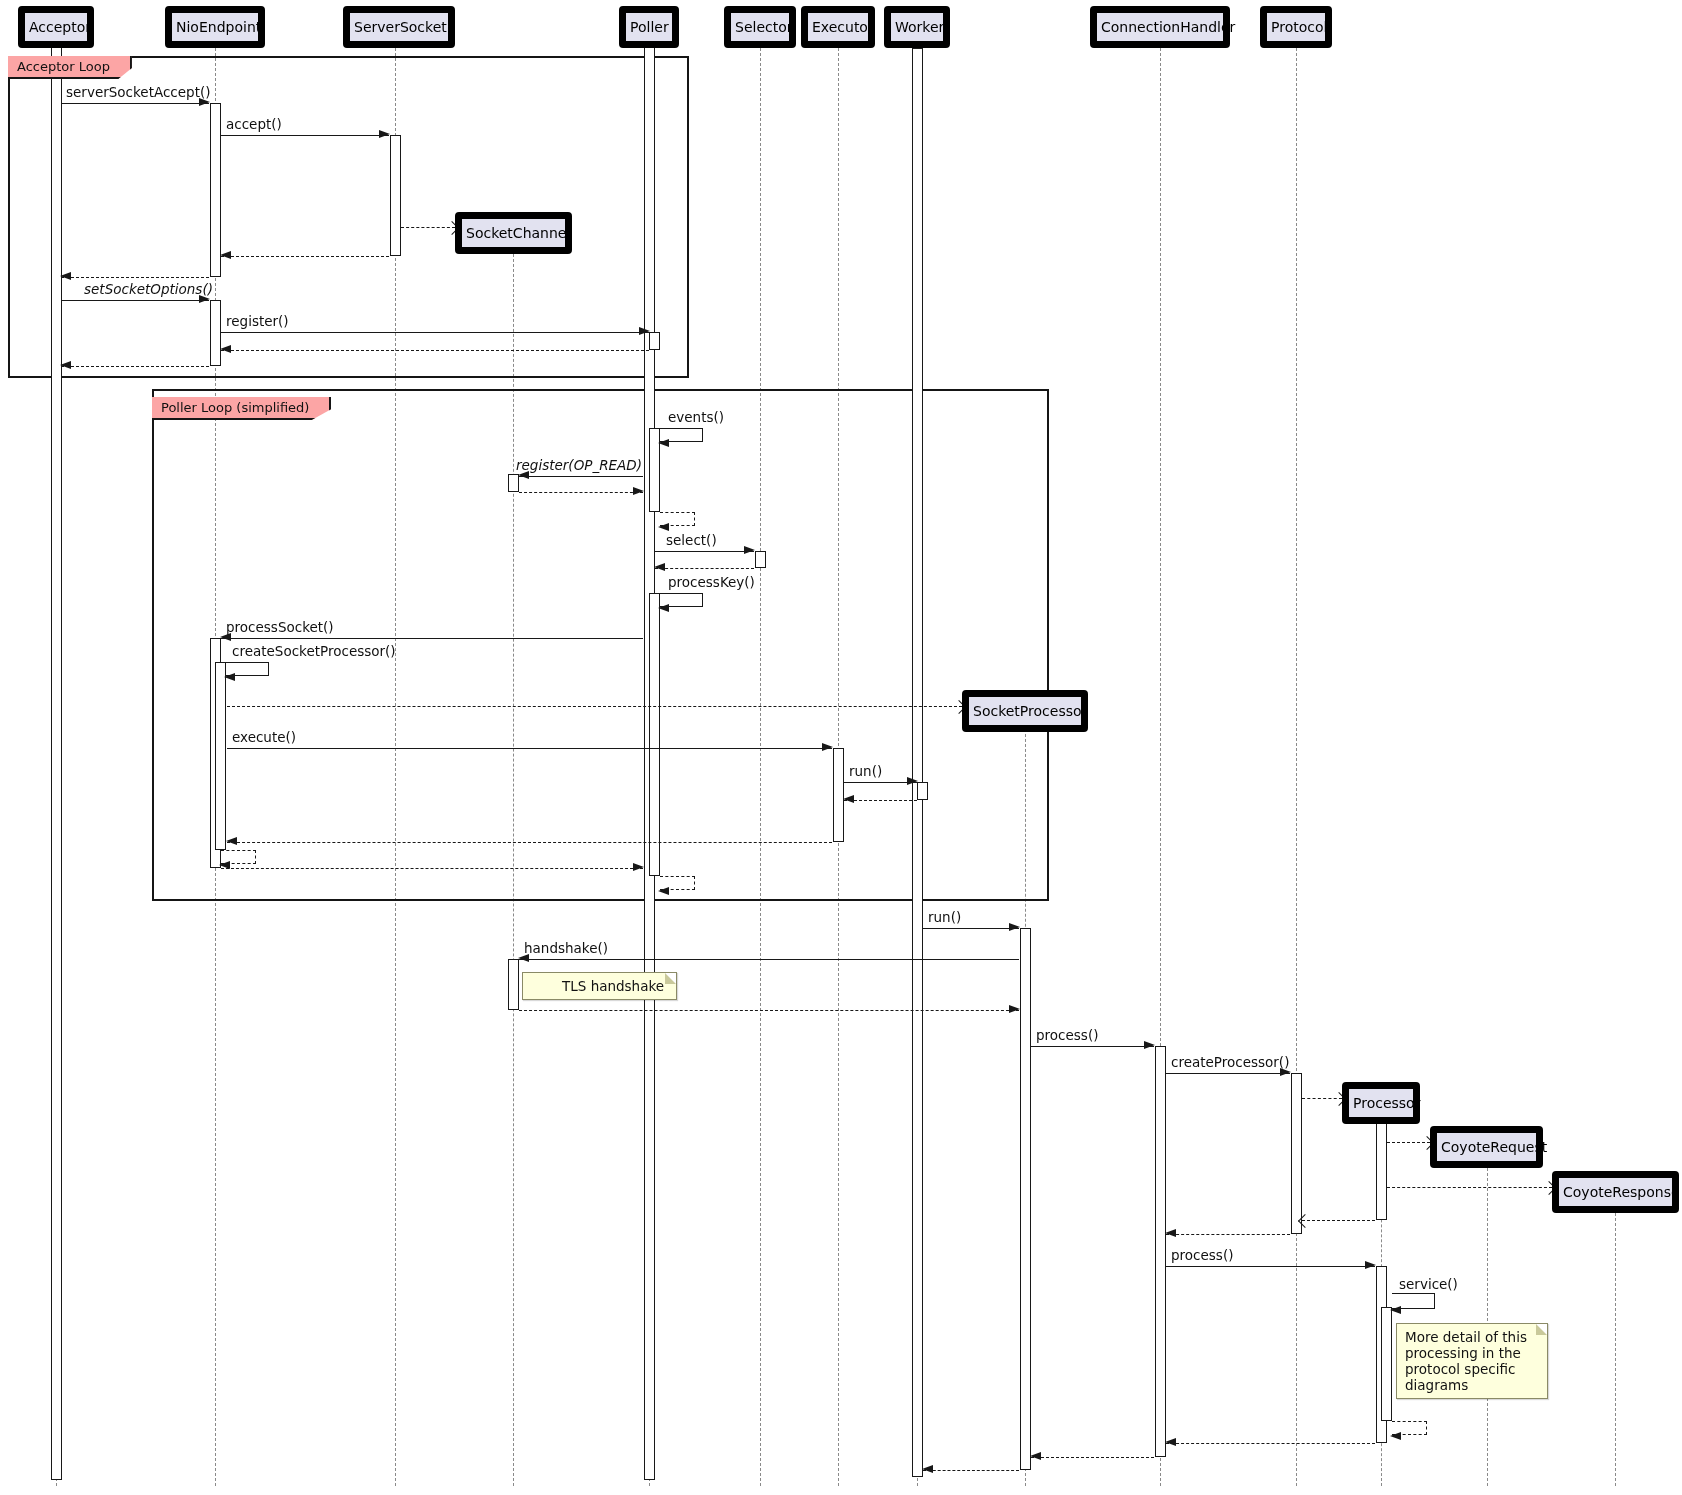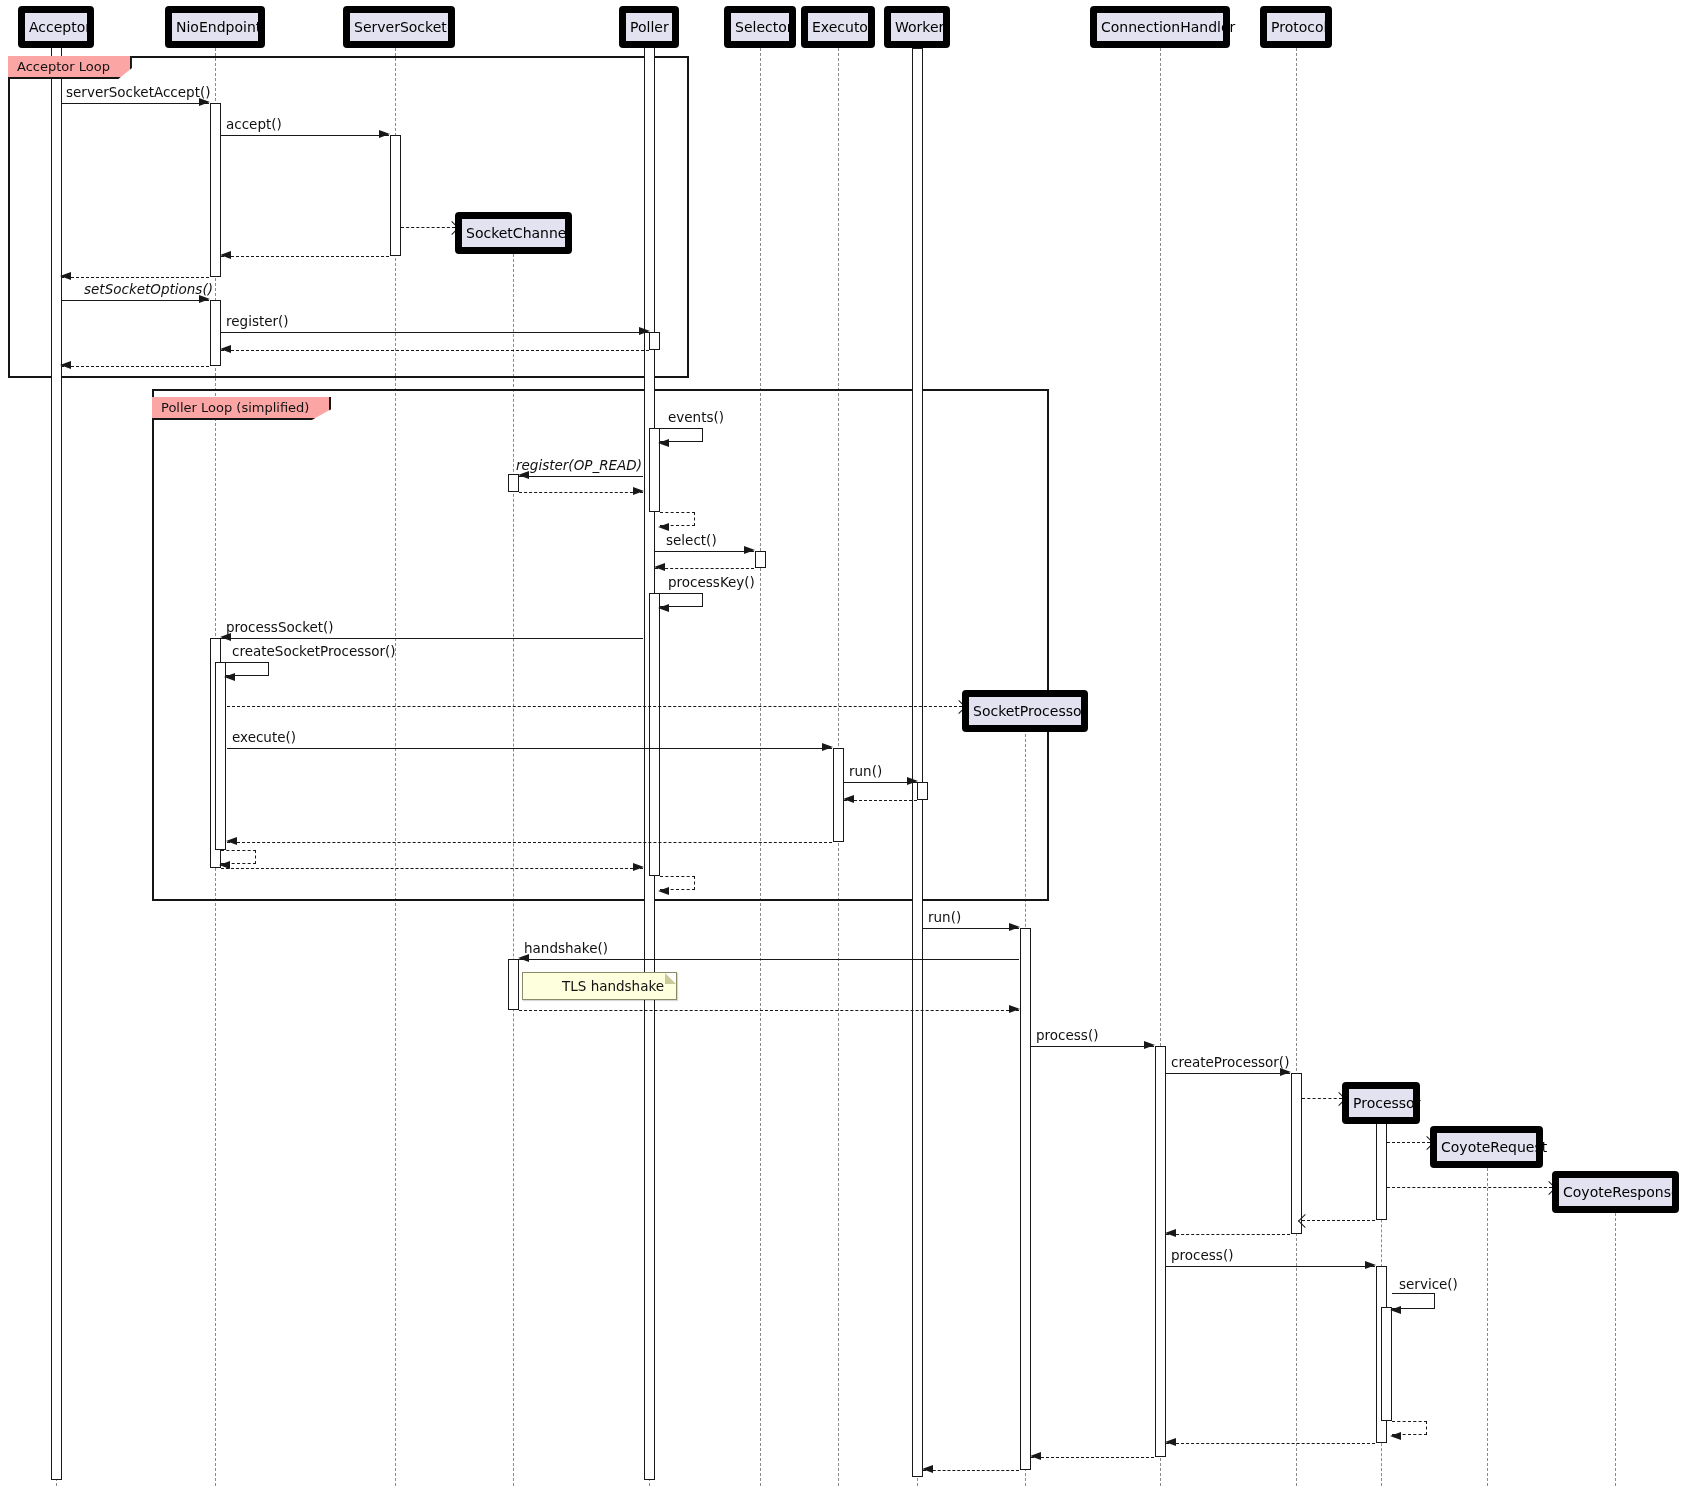--- a/index.html
+++ b/index.html
@@ -250,20 +250,24 @@
       <span class="hl"></span>
     </div>
   <div class="md" style="left:1031px;top:1457px;width:123px;">
       <span class="hl"></span>
     </div>
   <div class="md" style="left:923px;top:1470px;width:96px;">
       <span class="hl"></span>
     </div>
 
   <div class="note" style="left:522px;top:972px;width:106px;padding-left:39px;">TLS handshake</div>
+  <div class="note" style="left:1396px;top:1323px;width:134px;">More detail of this
+processing in the
+protocol specific
+diagrams</div>
 
   <div class="pbox" style="left:18px;top:6px;width:76px;">Acceptor</div>
   <div class="pbox" style="left:165px;top:6px;width:100px;">NioEndpoint</div>
   <div class="pbox" style="left:343px;top:6px;width:112px;">ServerSocket</div>
   <div class="pbox" style="left:619px;top:6px;width:60px;">Poller</div>
   <div class="pbox" style="left:724px;top:6px;width:72px;">Selector</div>
   <div class="pbox" style="left:801px;top:6px;width:74px;">Executor</div>
   <div class="pbox" style="left:884px;top:6px;width:66px;">Worker</div>
   <div class="pbox" style="left:1090px;top:6px;width:140px;">ConnectionHandler</div>
   <div class="pbox" style="left:1260px;top:6px;width:72px;">Protocol</div>

